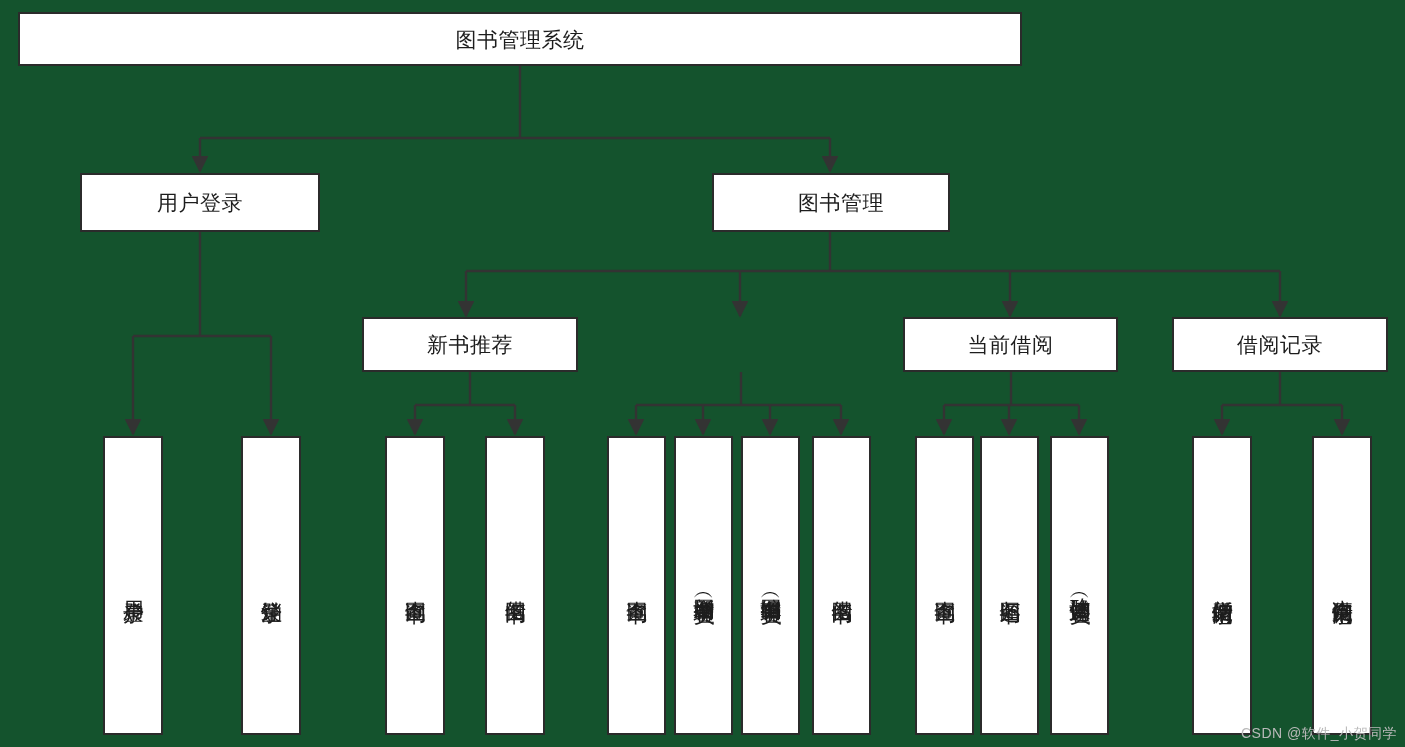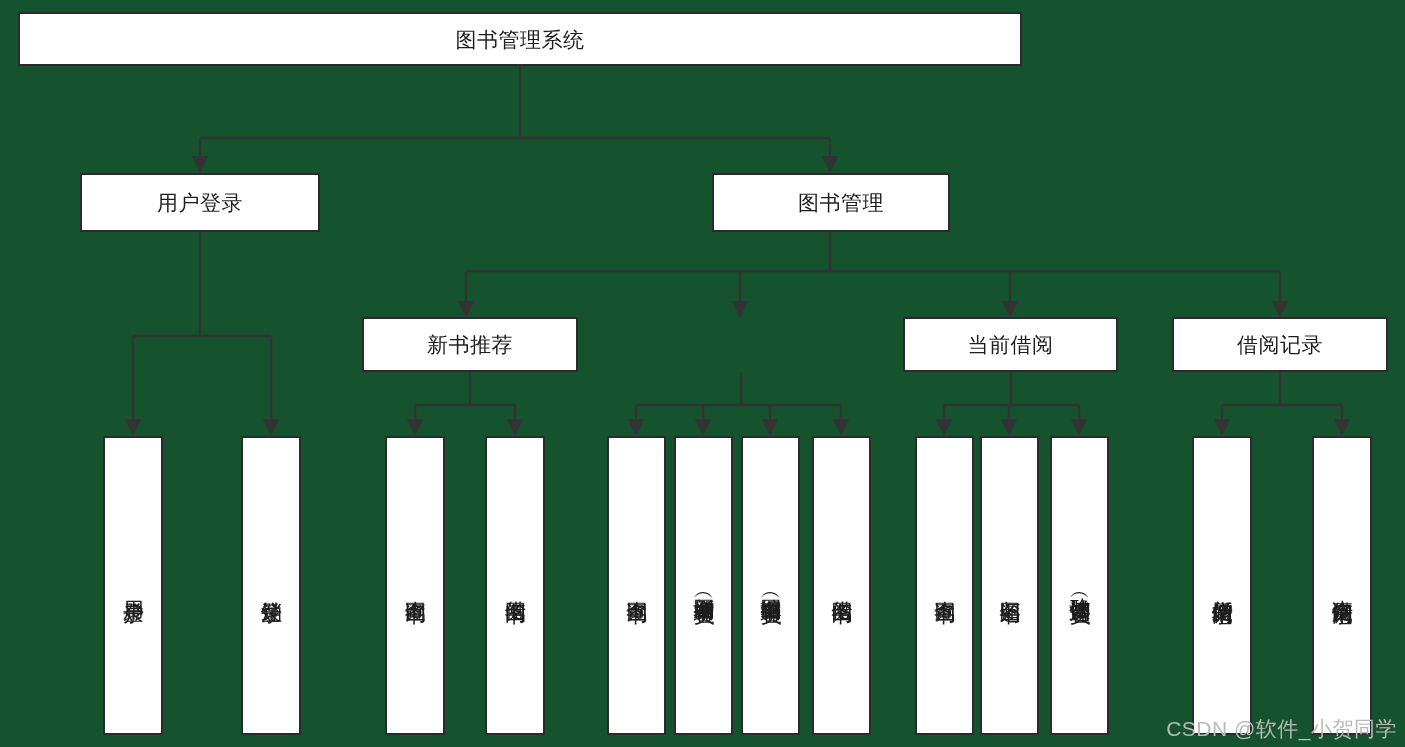--- a/index.html
+++ b/index.html
@@ -51,21 +51,21 @@
   .node.vert .vlabel {
     writing-mode: vertical-rl;
     text-orientation: upright;
     display: block;
     text-align: center;
   }
   .watermark {
     position: absolute;
     right: 8px;
     bottom: 4px;
-    font-size: 21px;
+    font-size: 14px;
     color: #b9b9b9;
     letter-spacing: 0.5px;
     white-space: nowrap;
   }
 </style>
 </head>
 <body>
 
 <div id="canvas">
 

